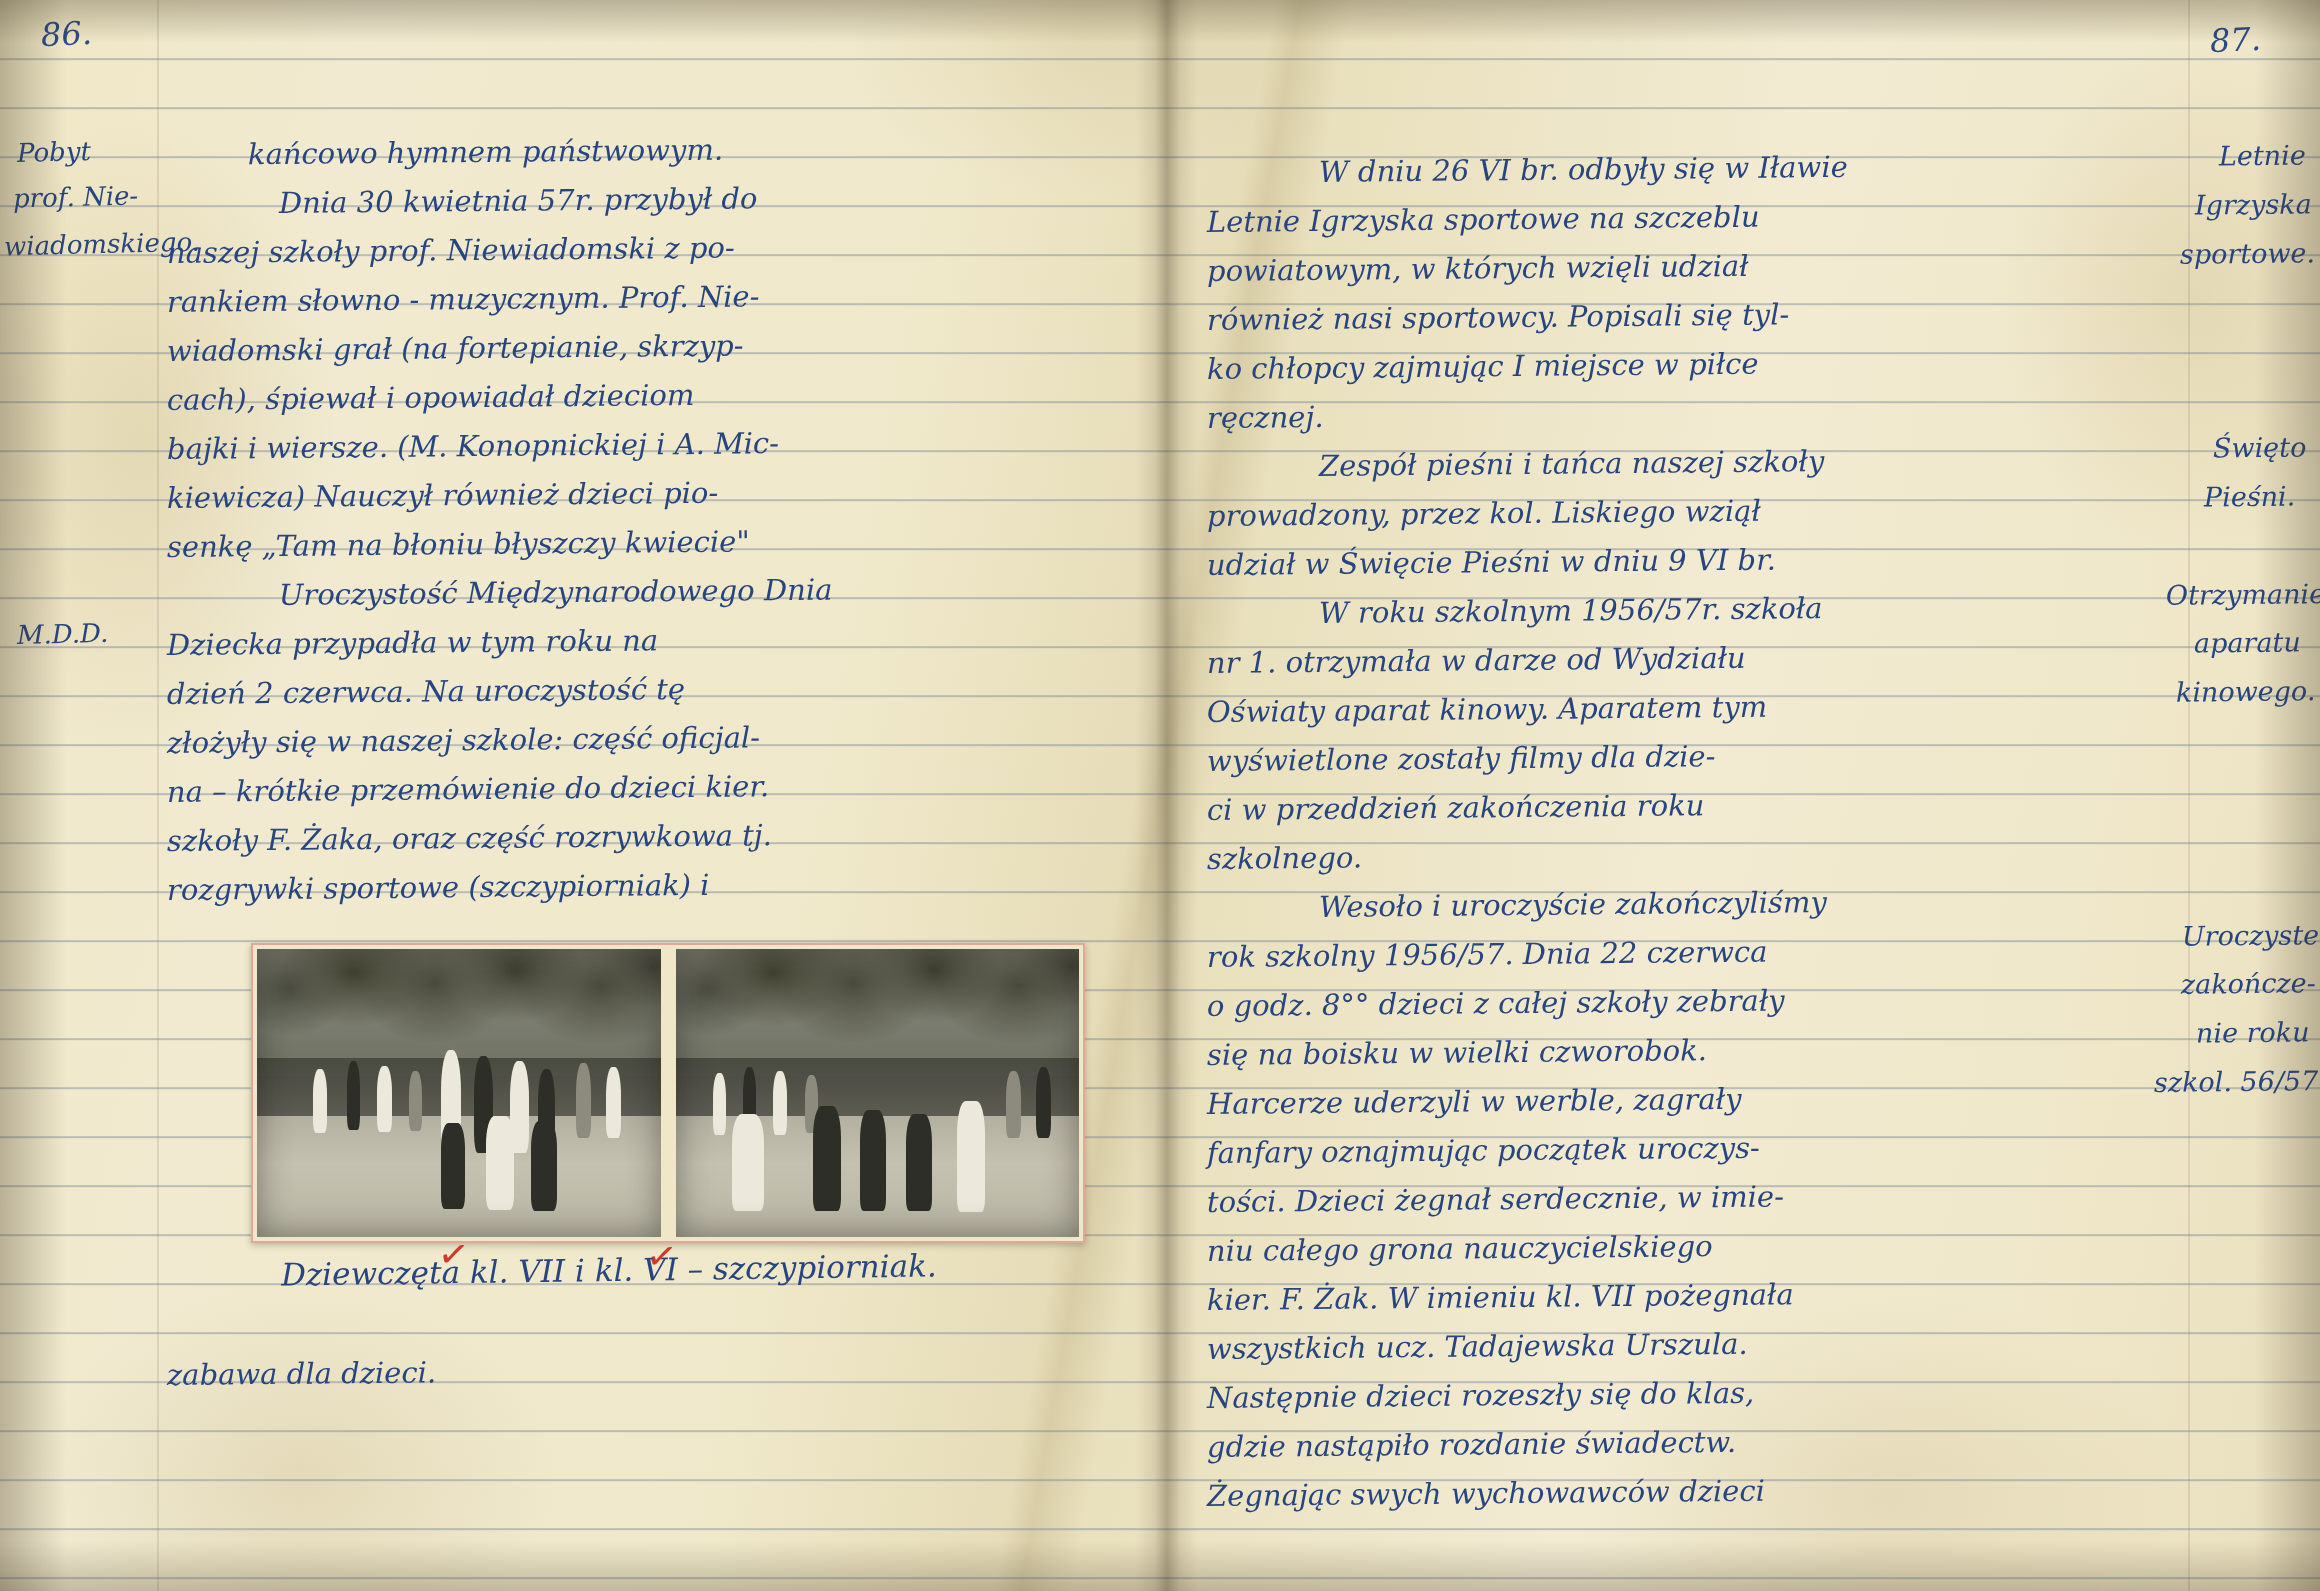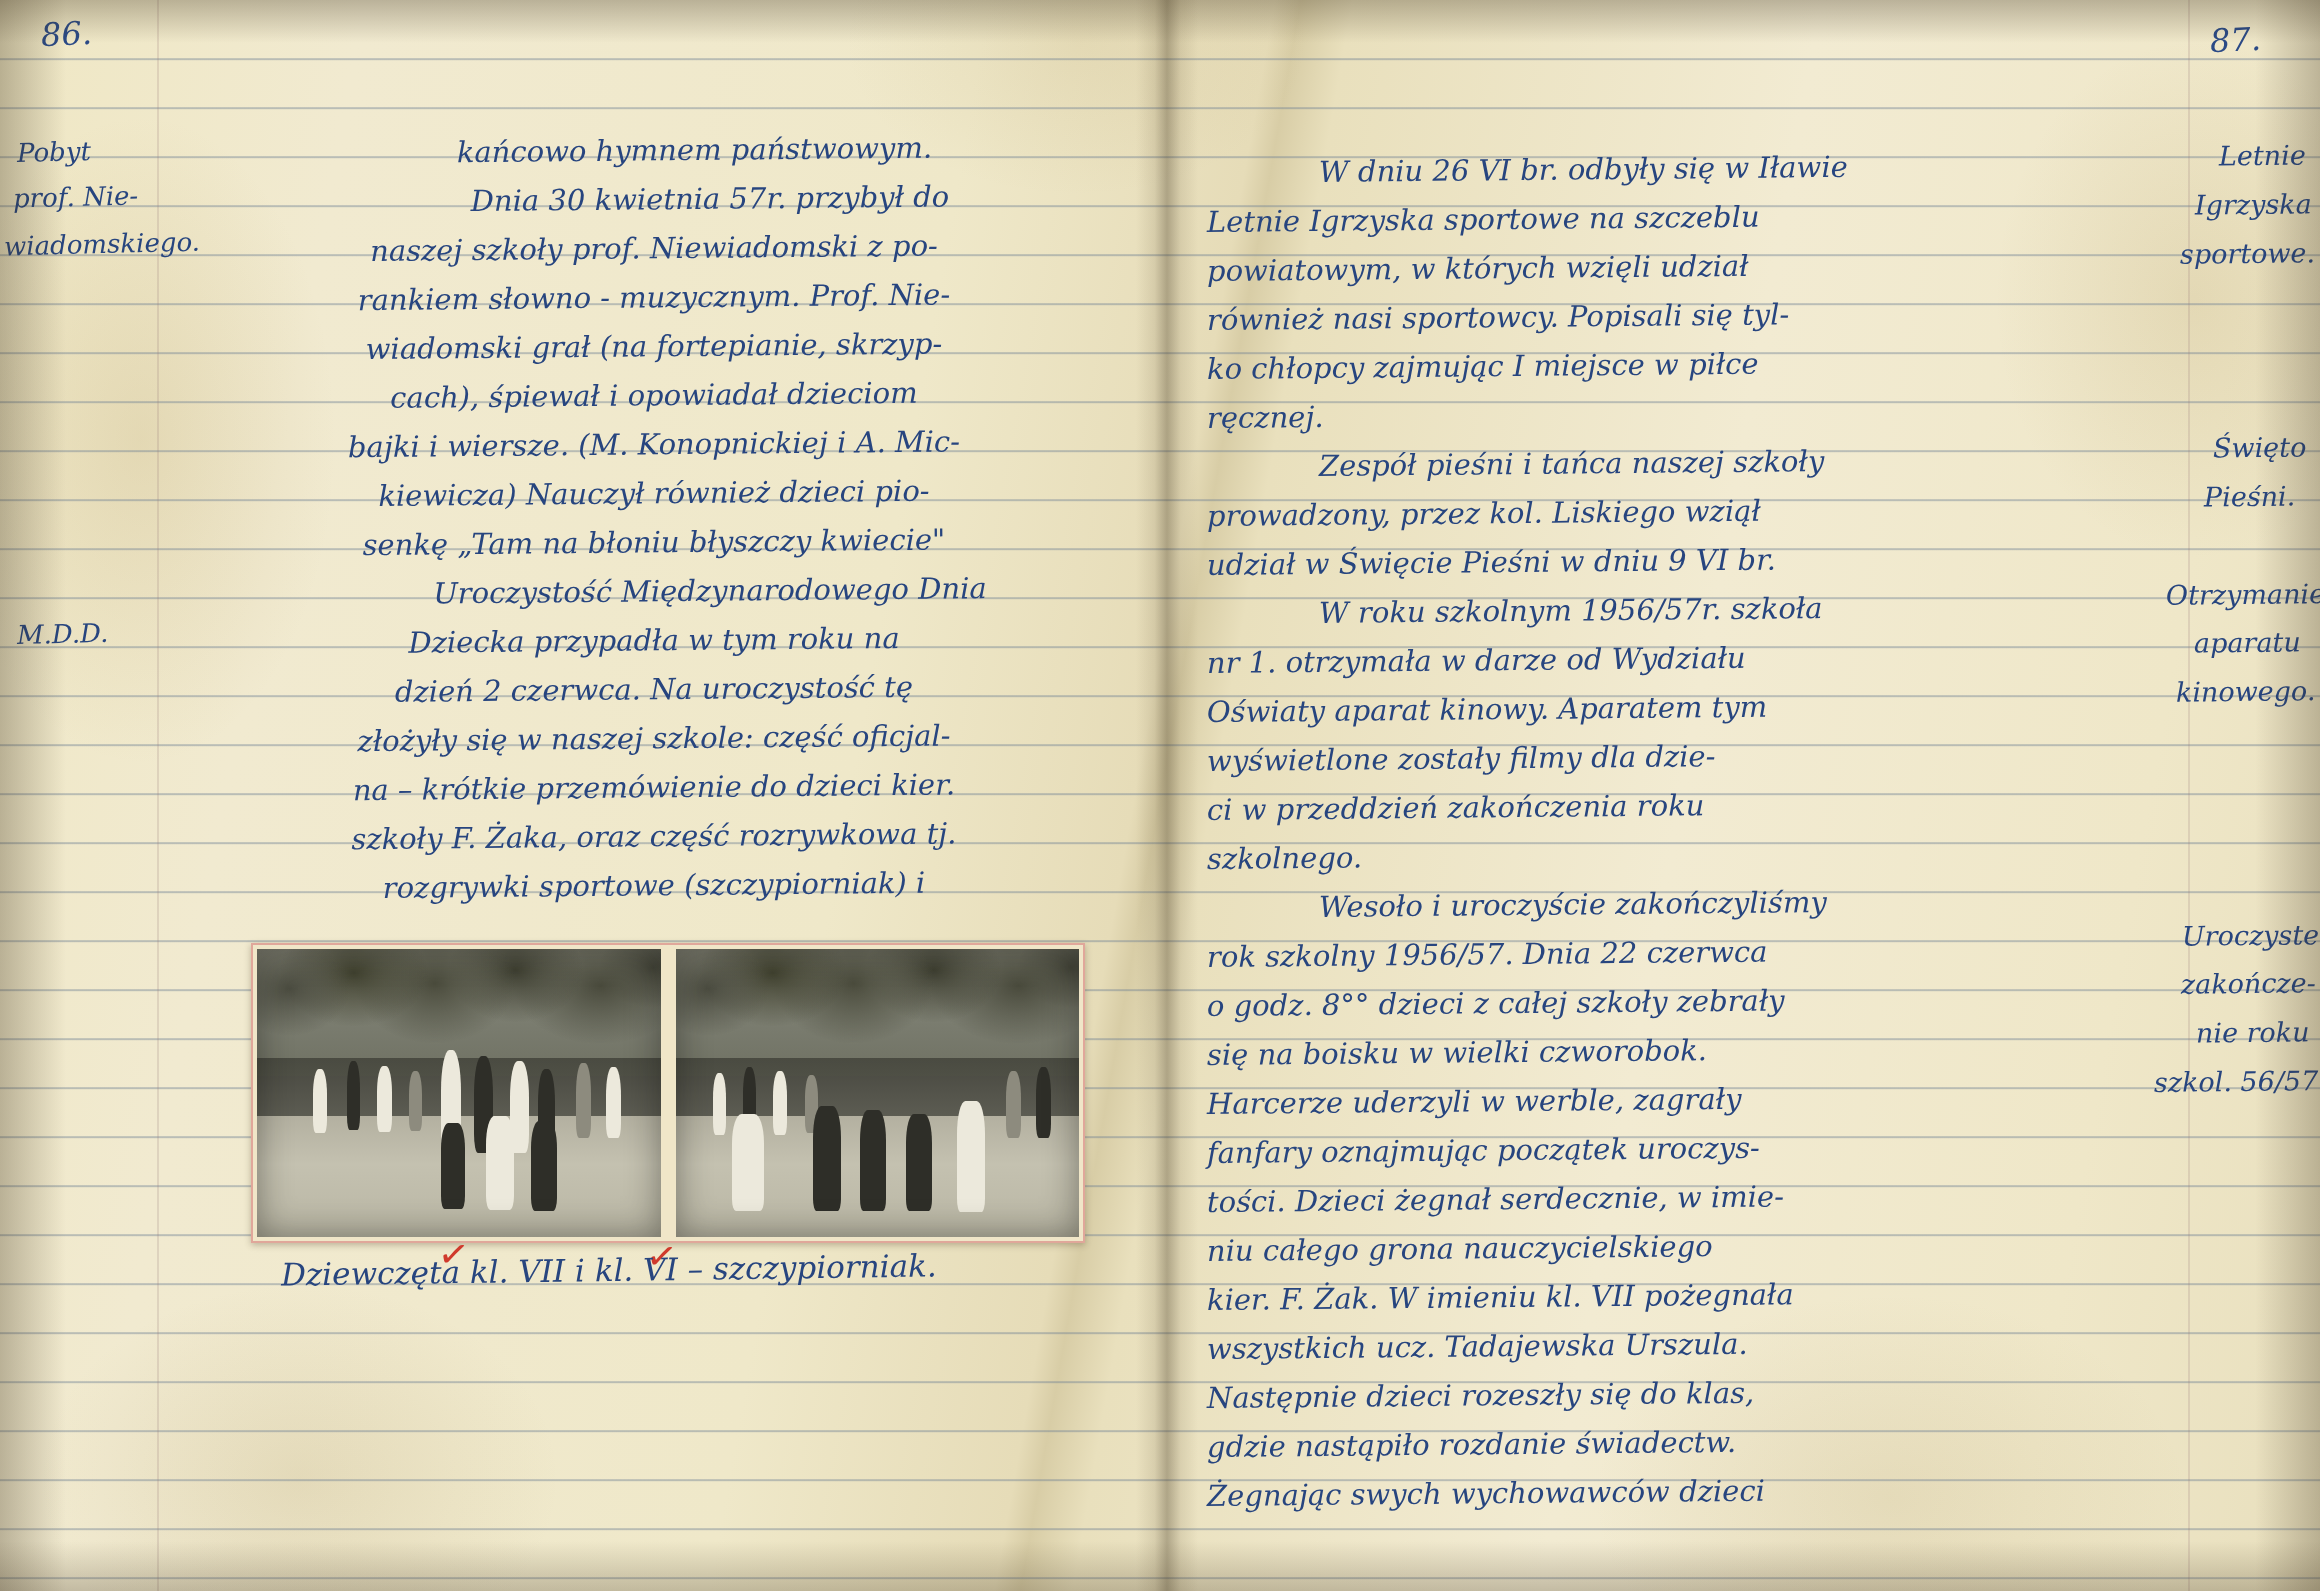--- a/index.html
+++ b/index.html
@@ -241,21 +241,21 @@
     <div class="rules"></div>
     <div class="margin-line" style="left:157px;"></div>
 
     <div class="page-num pg-left">86.</div>
 
     <div class="note" style="left:17px; top:129px;">Pobyt</div>
     <div class="note" style="left:13px; top:174px;">prof. Nie-</div>
     <div class="note" style="left:3.7px;  top:221px;">wiadomskiego.</div>
     <div class="note" style="left:17px; top:611px;">M.D.D.</div>
 
-    <div class="body-text" style="left:167px; top:131px; width:974px;text-align:center;">
+    <div class="body-text" style="left:167px; top:131px; width:974px;">
       <div class="line ind">kańcowo hymnem państwowym.</div>
       <div class="line ind2">Dnia 30 kwietnia 57r. przybył do</div>
       <div class="line">naszej szkoły prof. Niewiadomski z po-</div>
       <div class="line">rankiem słowno - muzycznym. Prof. Nie-</div>
       <div class="line">wiadomski grał (na fortepianie, skrzyp-</div>
       <div class="line">cach), śpiewał i opowiadał dzieciom</div>
       <div class="line">bajki i wiersze. (M. Konopnickiej i A. Mic-</div>
       <div class="line">kiewicza) Nauczył również dzieci pio-</div>
       <div class="line">senkę „Tam na błoniu błyszczy kwiecie"</div>
       <div class="line ind2">Uroczystość Międzynarodowego Dnia</div>
@@ -306,20 +306,23 @@
         <div class="fig" style="left:360px; top:118px; width:15px; height:71px;"></div>
         <div class="vign"></div>
       </div>
     </div>
 
     <div class="checkmark" style="left:438px; top:1233px;">✓</div>
     <div class="checkmark" style="left:646px; top:1235px;">✓</div>
 
     <div class="caption">Dziewczęta kl. VII i kl. VI – szczypiorniak.</div>
 
+    <div class="body-text" style="left:167px; top:1351px; width:974px;">
+      <div class="line">zabawa dla dzieci.</div>
+    </div>
   </div>
 
   <div class="page page-right">
     <div class="rules"></div>
     <div class="margin-line" style="right:131px;"></div>
 
     <div class="page-num pg-right">87.</div>
 
     <div class="body-text" style="left:45px; top:149px; width:937px;">
       <div class="line ind2">W dniu 26 VI br. odbyły się w Iławie</div>

